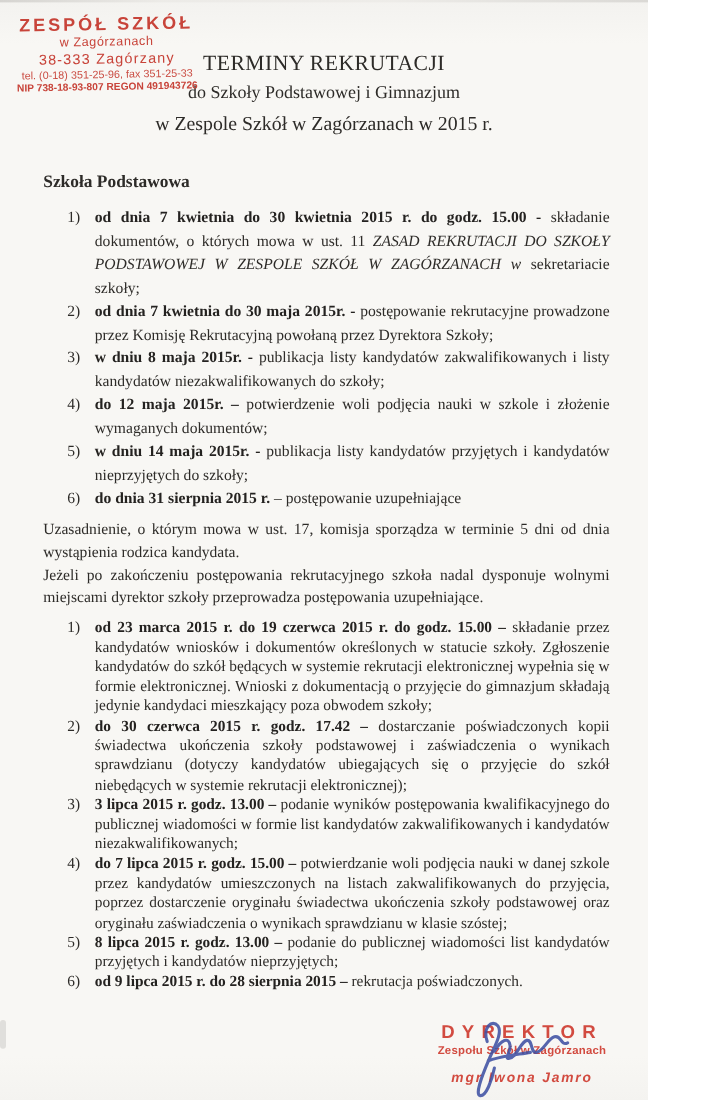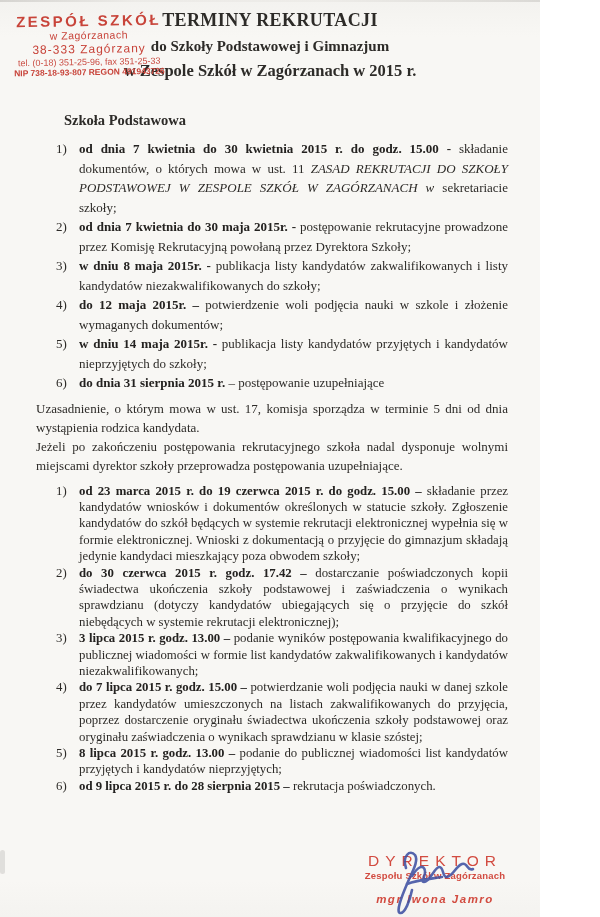--- a/index.html
+++ b/index.html
@@ -23,48 +23,48 @@
     transform:rotate(-1deg);
     line-height:1.12;
   }
   .st-name{font-size:15px;font-weight:bold;letter-spacing:2.5px;}
   .st-l2{font-size:10.5px;letter-spacing:.5px;}
   .st-l3{font-size:12px;letter-spacing:1px;margin-top:1px;}
   .st-l4{font-size:9px;margin-top:1px;opacity:.95;}
   .st-l5{font-size:8.5px;font-weight:bold;margin-top:1px;}
 
   
-  .title{padding-top:9px;text-align:center;font-weight:bold;}
+  .title{padding-top:41px;text-align:center;font-weight:normal;}
   .t1{font-size:18px;letter-spacing:.4px;line-height:22px;}
   .t2{font-size:15px;margin-top:6px;line-height:19px;}
   .t3{font-size:16.5px;margin-top:4px;line-height:21px;}
 
   .content{padding:0 32px 0 36px;}
-  .section-heading{font-size:14.5px;font-weight:bold;line-height:20px;margin-left:28px;}
+  .section-heading{font-size:14.5px;font-weight:bold;line-height:20px;}
   .sp-heading{margin-top:29px;}
   .g-heading{margin-top:16px;}
 
   .list{margin-top:9px;}
   .sp-list{font-size:13px;line-height:19.5px;}
   .g-list{font-size:12.8px;line-height:16.4px;margin-top:8px;}
   .li{display:flex;}
   .li .num{flex:none;width:23px;margin-left:20px;}
   .li .li-text{flex:1;text-align:justify;}
   .li b{font-weight:bold;color:#242220;}
   .li i{font-style:italic;}
 
   .paras{margin-top:6px;font-size:13px;line-height:19px;text-align:justify;}
 
   
   .stamp-bottom{
     position:absolute;right:20px;top:853px;width:170px;
     text-align:center;color:#d24b40;
     font-family:"Liberation Sans", sans-serif;
   }
-  .ds1{font-size:15.5px;font-weight:normal;letter-spacing:6px;line-height:16px;}
+  .ds1{font-size:15.5px;font-weight:bold;letter-spacing:6px;line-height:16px;}
   .ds2{font-size:9.5px;font-weight:bold;letter-spacing:.2px;margin-top:1px;}
   .ds3{font-size:11.5px;font-weight:bold;font-style:italic;letter-spacing:1.5px;margin-top:12px;}
   .signature{position:absolute;right:48px;top:846px;width:120px;height:70px;}
 </style>
 </head>
 <body>
 
 <div class="page">
   <div class="edge-top"></div>
   <div class="smudge"></div>

